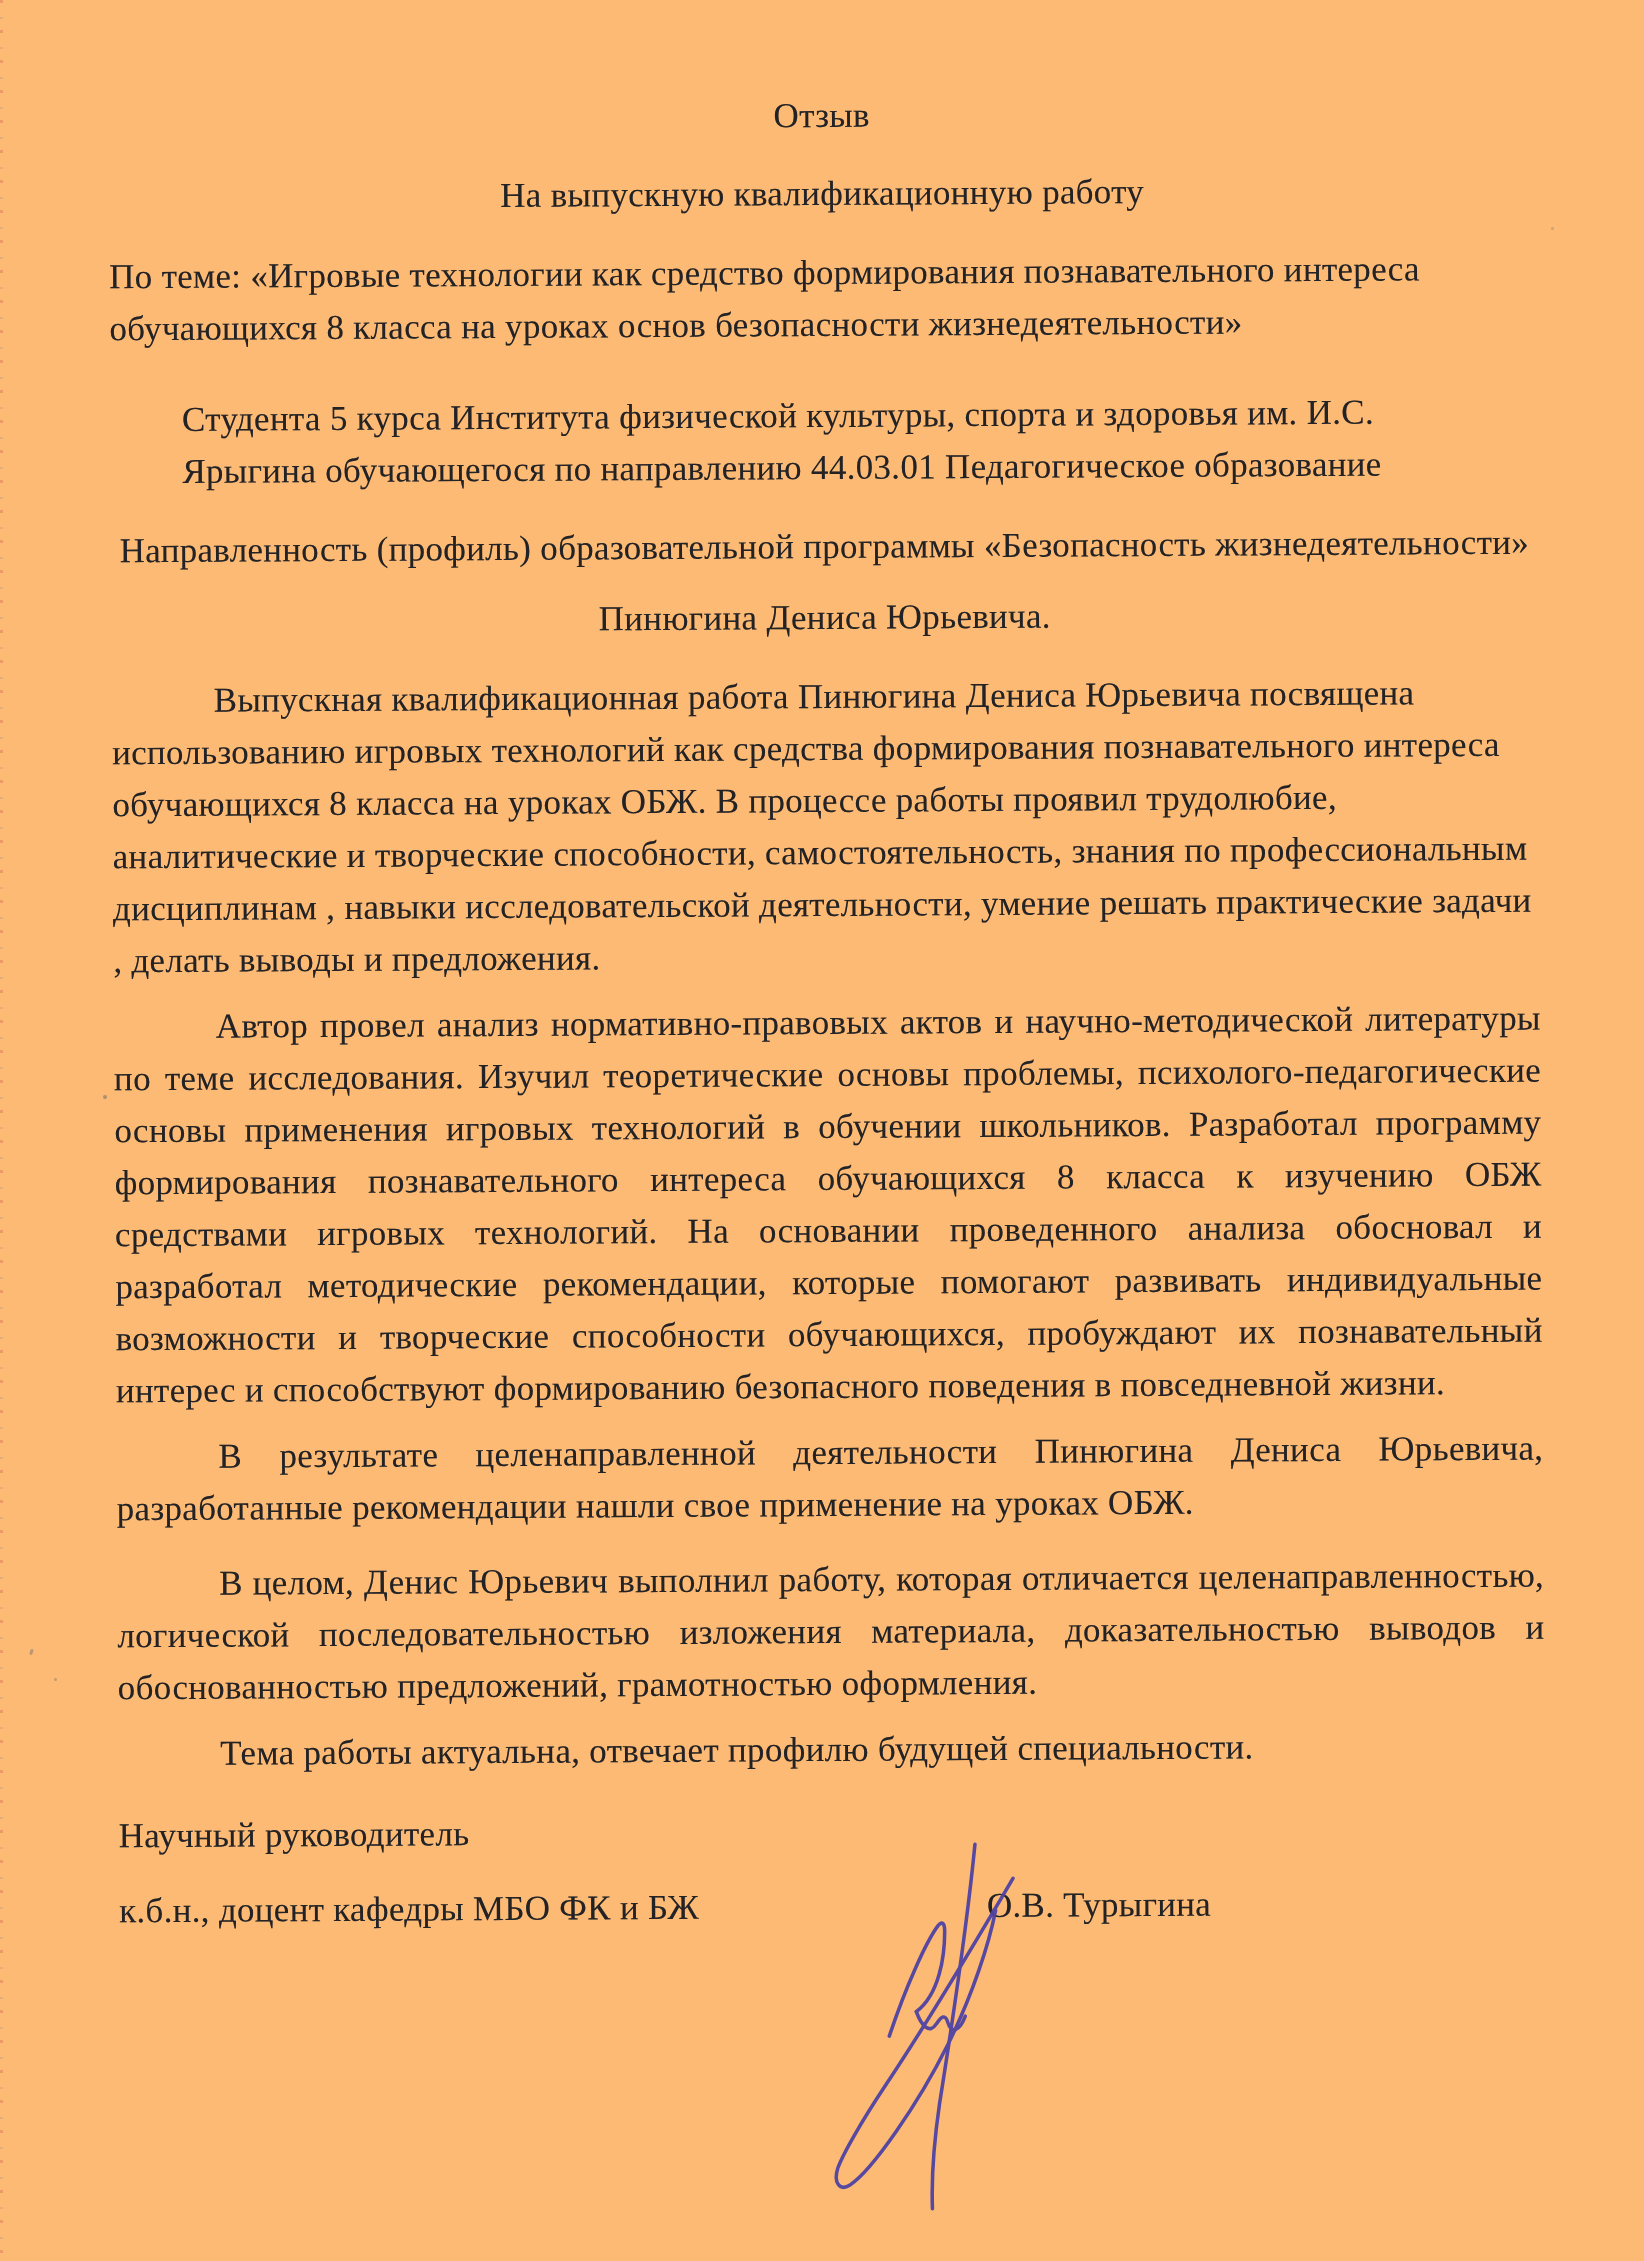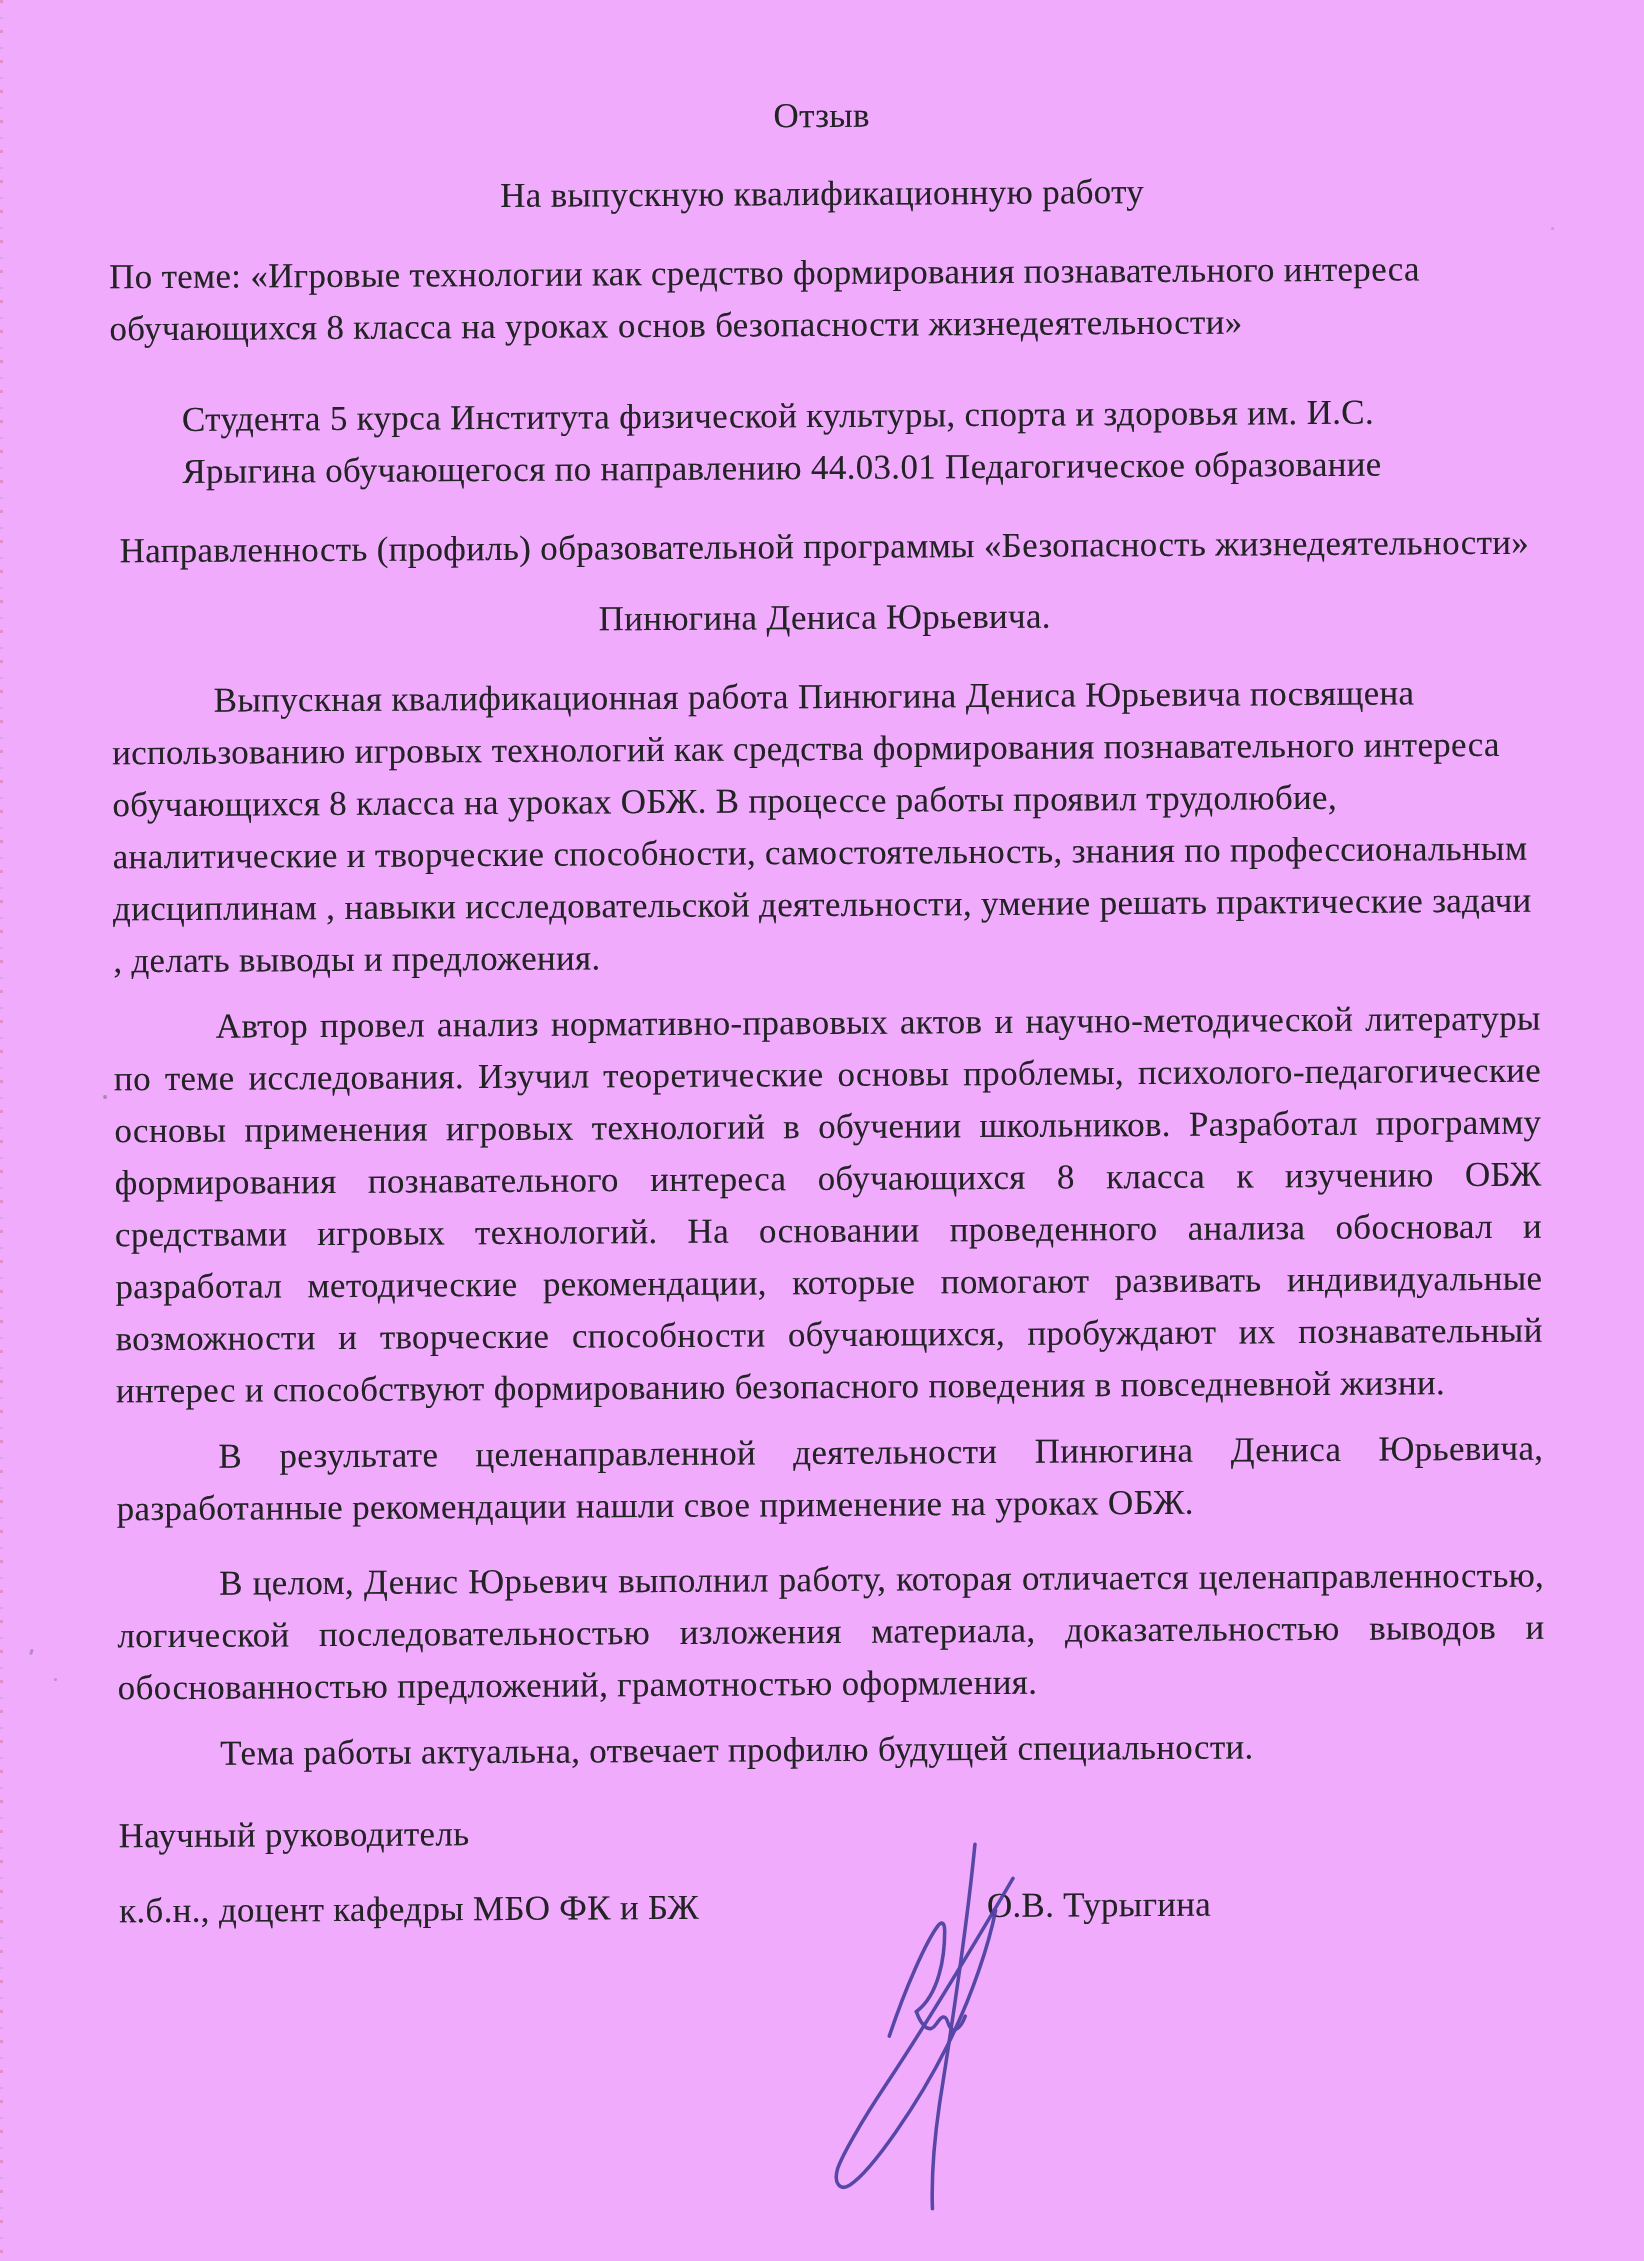--- a/index.html
+++ b/index.html
@@ -2,21 +2,21 @@
 <html style="font-size:10.3px"><head>
 <meta charset="utf-8">
 <style>
   html,body{margin:0;padding:0;background:#ffffff;}
   body{
     width:1644px;height:2261px;position:relative;overflow:hidden;
     font-family:"Liberation Serif","DejaVu Serif",serif;
     color:#232326;
   }
   .page{
-    position:absolute;inset:0;background:#f0abfc;
+    position:absolute;inset:0;background:#fdba74;
   }
   .content{
     position:absolute;inset:0;
     padding:90px 104px 0 113px;
     box-sizing:border-box;
     transform:rotate(-0.35deg);
     transform-origin:50% 40%;
     font-size:35px;line-height:52px;letter-spacing:0.3px;
     text-shadow:0 0 0.6px rgba(40,40,45,0.35);
   }

